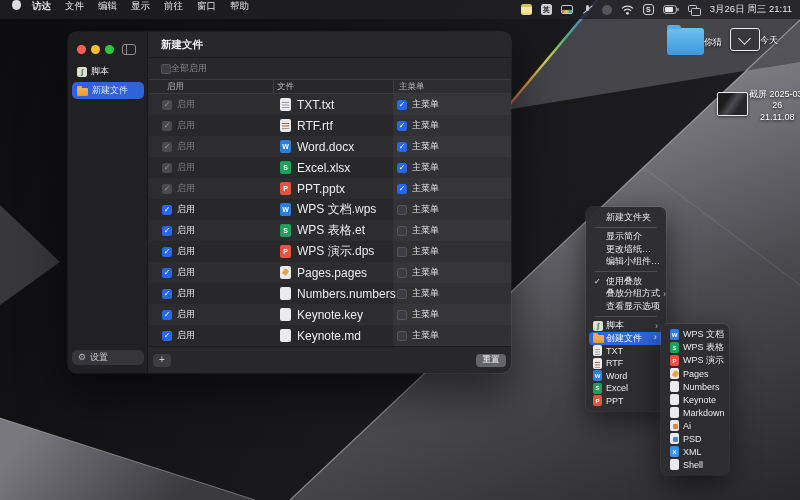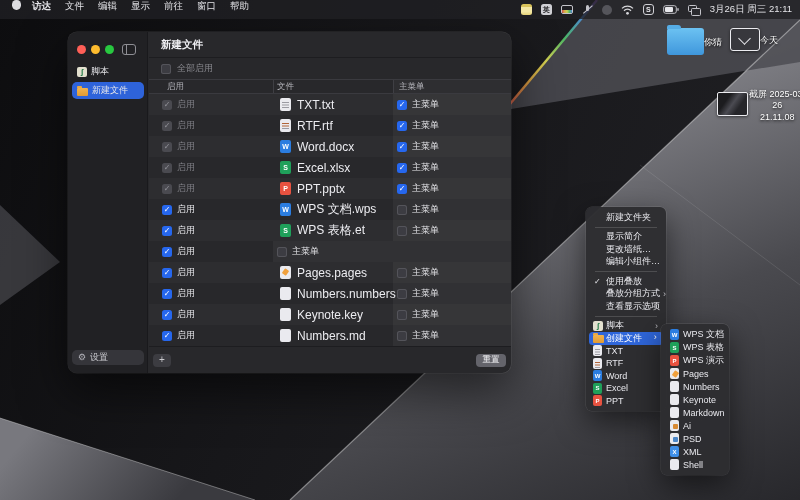--- a/index.html
+++ b/index.html
@@ -68,21 +68,21 @@
     background:#e8a843; border-radius:1px 1px 0 0; }
   #sb-settings { position:absolute; left:4px; bottom:8px; width:72px; height:15px; border-radius:5px;
     background:#35353a; display:flex; align-items:center; gap:4px; padding:0 6px;
     font-size:9px; color:#c6c6cb; }
   .gear { color:#b2b2b8; font-size:9px; line-height:1; }
 
   #content { position:absolute; left:81px; top:0; right:0; bottom:0; }
   #titlebar { height:26px; display:flex; align-items:center; padding-left:12px;
     border-bottom:1px solid #1d1d20; font-size:10.5px; font-weight:bold; color:#f0f0f4; }
   #enable-all { position:absolute; top:26px; left:0; right:0; height:21px; display:flex;
-    align-items:center; gap:6px; padding-left:12px; font-size:9px; color:#87878d; }
+    align-items:center; padding-left:12px; font-size:9px; color:#87878d; }
   .cb { width:10px; height:10px; border-radius:2.5px; flex:none; display:flex; align-items:center;
     justify-content:center; font-size:8px; line-height:1; }
   .cb-empty, .cb-off { background:#3c3c42; box-shadow:inset 0 0 0 1px #54545a; }
   .cb-on  { background:#2667ee; color:#fff; }
   .cb-dis { background:#4a4a50; color:#94949a; }
   .cb-on::after, .cb-dis::after { content:'✓'; font-weight:bold; }
 
   #theader { position:absolute; top:47px; left:0; right:0; height:15px; display:flex;
     border-top:1px solid #3a3a3f; border-bottom:1px solid #3a3a3f;
     font-size:8.5px; color:#b4b4ba; align-items:center; }
@@ -350,20 +350,24 @@
       <span class="cb cb-mm cb-off"></span>
       <span class="row-label mm-label">主菜单</span>
     </div>
   </div>
 
   <div class="trow">
     <div class="cell c1">
       <span class="cb cb-en cb-on"></span>
       <span class="row-label en-label">启用</span>
     </div>
+    <div class="cell c2">
+      <span class="fi ficon fi-ppt">P</span>
+      <span class="fname">WPS 演示.dps</span>
+    </div>
     <div class="cell c3">
       <span class="cb cb-mm cb-off"></span>
       <span class="row-label mm-label">主菜单</span>
     </div>
   </div>
 
   <div class="trow">
     <div class="cell c1">
       <span class="cb cb-en cb-on"></span>
       <span class="row-label en-label">启用</span>
@@ -408,21 +412,21 @@
     </div>
   </div>
 
   <div class="trow">
     <div class="cell c1">
       <span class="cb cb-en cb-on"></span>
       <span class="row-label en-label">启用</span>
     </div>
     <div class="cell c2">
       <span class="fi ficon fi-plain"></span>
-      <span class="fname">Numbers.md</span>
+      <span class="fname">Keynote.md</span>
     </div>
     <div class="cell c3">
       <span class="cb cb-mm cb-off"></span>
       <span class="row-label mm-label">主菜单</span>
     </div>
   </div>
 </div>
     <div id="wfooter">
       <div id="add-btn">+</div>
       <div id="reset-btn">重置</div>

